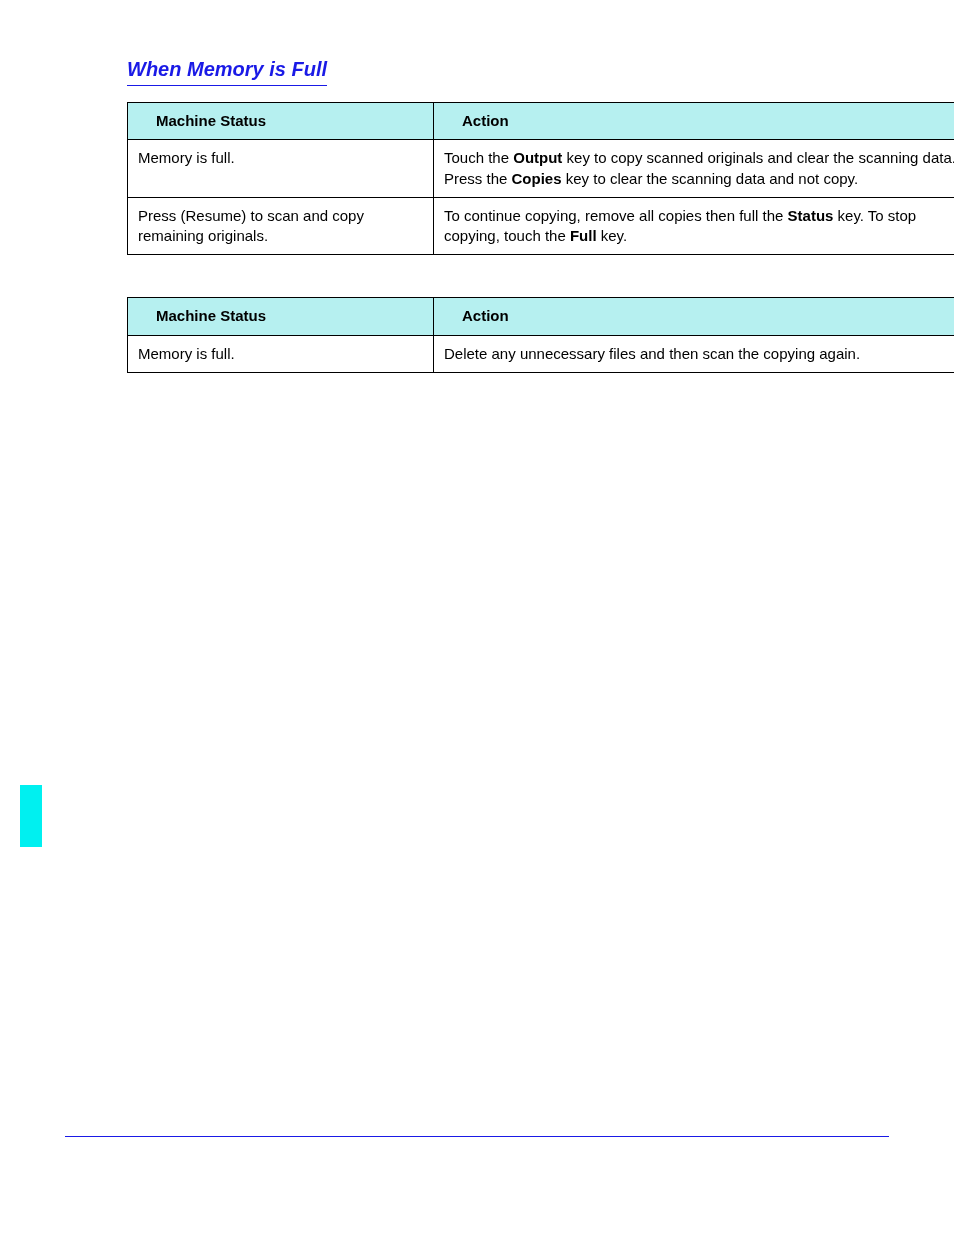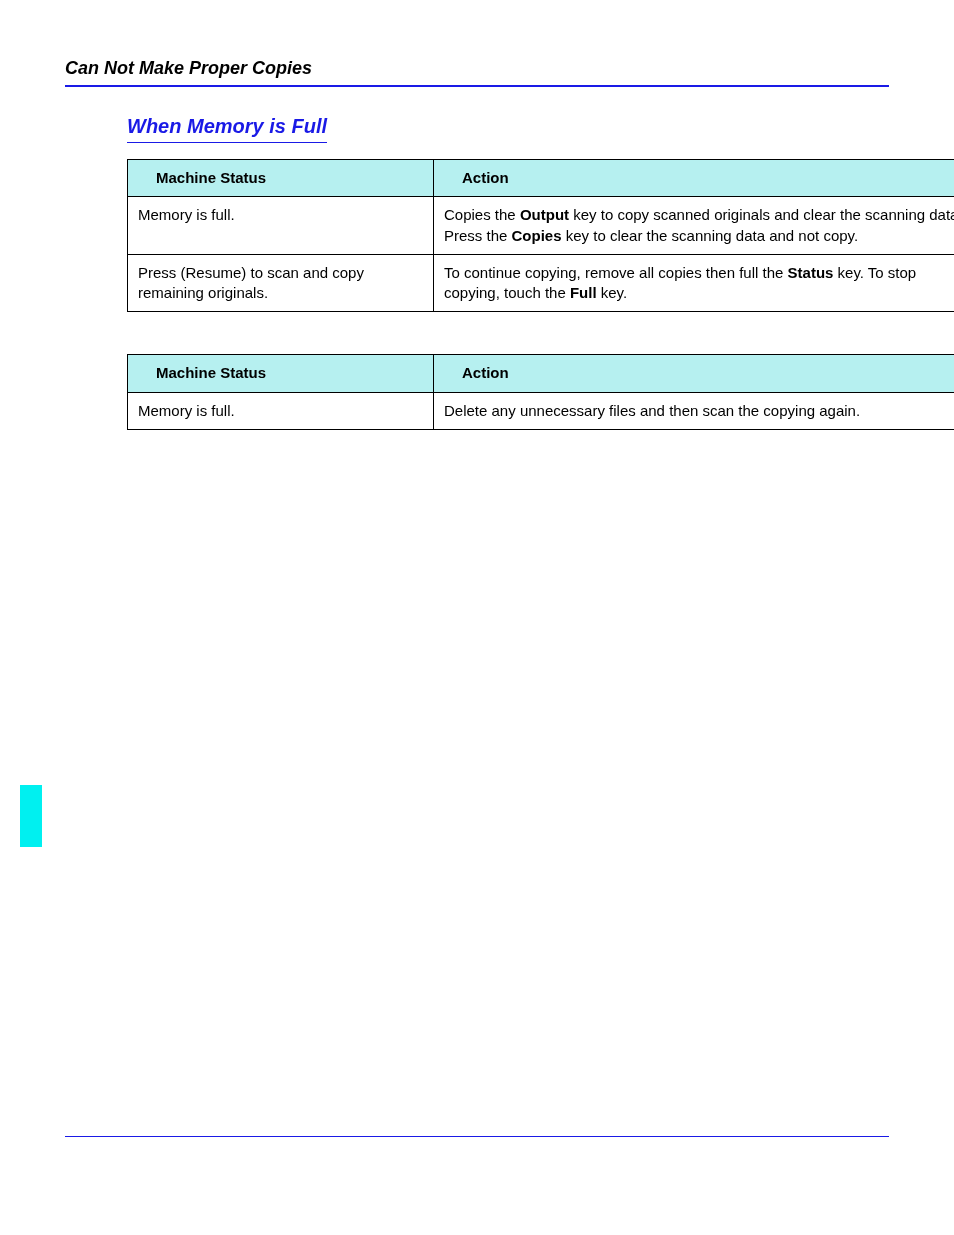--- a/index.html
+++ b/index.html
@@ -91,43 +91,39 @@
       display: flex;
       justify-content: space-between;
       font-size: 14px;
     }
   </style>
 </head>
 <body>
 
 <div class="page">
 
-  <div>
-    <div class="header-title">Can Not Make Proper Copies</div>
-    <hr class="header-rule">
-  </div>
 
   <div class="content">
 
     <div class="section-heading-wrap">
       <div class="section-heading">When Memory is Full</div>
     </div>
 
     <table class="data">
       <thead>
         <tr>
           <th class="col-status">Machine Status</th>
           <th>Action</th>
         </tr>
       </thead>
       <tbody>
         <tr>
           <td class="col-status">Memory is full.</td>
           <td>
-            <span>Copies the </span><span class="bold">Output</span><span> key to copy scanned originals and clear the scanning data. Press the </span><span class="bold">Copies</span><span> key to clear the scanning data and not copy.</span>
+            <span>Touch the </span><span class="bold">Output</span><span> key to copy scanned originals and clear the scanning data. Press the </span><span class="bold">Copies</span><span> key to clear the scanning data and not copy.</span>
           </td>
         </tr>
         <tr>
           <td class="col-status">Press (Resume) to scan and copy remaining originals.</td>
           <td>
             <span>To continue copying, remove all copies then full the </span><span class="bold">Status</span><span> key. To stop copying, touch the </span><span class="bold">Full</span><span> key.</span>
           </td>
         </tr>
       </tbody>
     </table>

